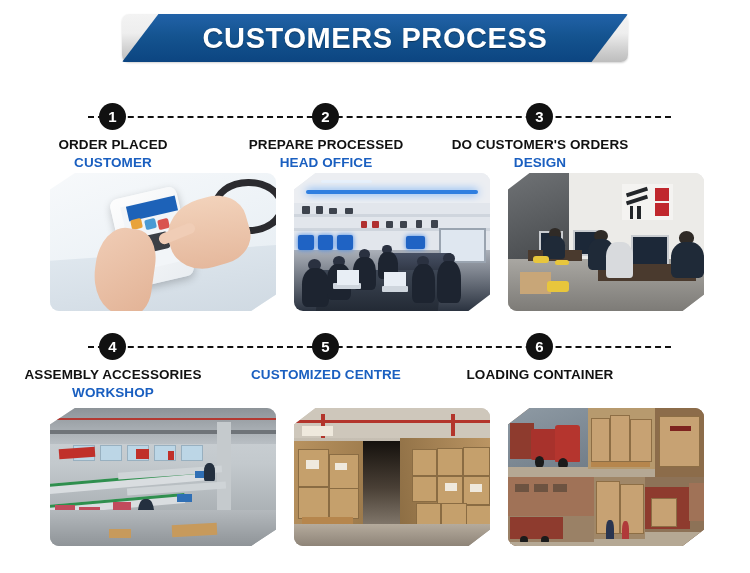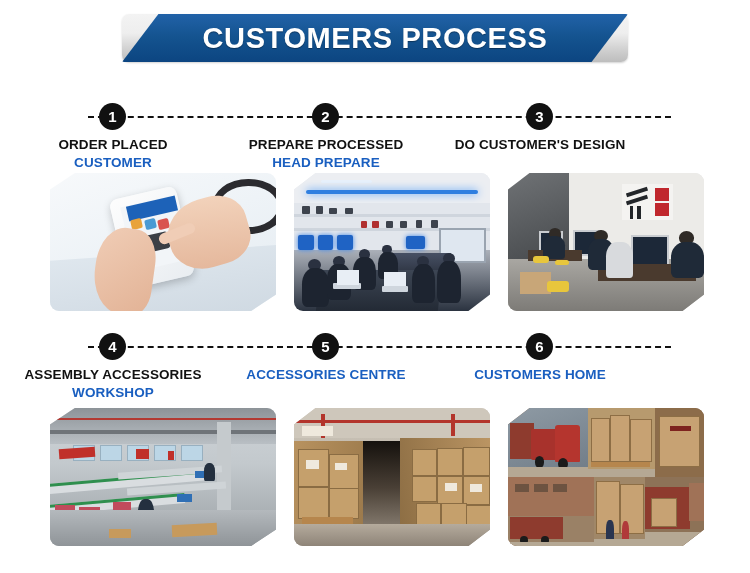--- a/index.html
+++ b/index.html
@@ -190,24 +190,25 @@
   <div class="step-circle" style="left:99px">1</div>
   <div class="step-circle" style="left:312px">2</div>
   <div class="step-circle" style="left:526px">3</div>
 
   <div class="caption" style="left:-2px">
     <div class="cap-title">ORDER PLACED</div>
     <div class="cap-sub">CUSTOMER</div>
   </div>
   <div class="caption" style="left:211px">
     <div class="cap-title">PREPARE PROCESSED</div>
-    <div class="cap-sub">HEAD PREPARE</div>
+    <div class="cap-sub">HEAD OFFICE</div>
   </div>
   <div class="caption" style="left:425px">
-    <div class="cap-title">DO CUSTOMER'S DESIGN</div>
+    <div class="cap-title">DO CUSTOMER'S ORDERS</div>
+    <div class="cap-sub">DESIGN</div>
   </div>
 </div>
 
 <div class="panel" style="left:50px;top:173px;width:226px;height:138px">
   <div class="photo p1">
     <div class="pz desk"></div>
     <div class="pz glasses"></div>
     <div class="pz cup"></div>
     <div class="pz phone"></div>
     <div class="pz screen"></div>
@@ -302,24 +303,24 @@
 
   <div class="step-circle" style="left:99px">4</div>
   <div class="step-circle" style="left:312px">5</div>
   <div class="step-circle" style="left:526px">6</div>
 
   <div class="caption" style="left:-2px">
     <div class="cap-title">ASSEMBLY ACCESSORIES</div>
     <div class="cap-sub">WORKSHOP</div>
   </div>
   <div class="caption" style="left:211px">
-    <div class="cap-sub">ACCESSORIES CENTRE</div>
+    <div class="cap-sub">CUSTOMIZED CENTRE</div>
   </div>
   <div class="caption" style="left:425px">
-    <div class="cap-sub">CUSTOMERS HOME</div>
+    <div class="cap-title">LOADING CONTAINER</div>
   </div>
 </div>
 
 <div class="panel" style="left:50px;top:408px;width:226px;height:138px">
   <div class="photo p4">
     <div class="pz roof"></div>
     <div class="pz beam" style="left:0;top:16%;width:100%;height:3%"></div>
     <div class="pz redpipe" style="left:0;top:7%;width:100%;height:1.6%"></div>
     <div class="pz col" style="left:74%;top:10%;width:6%;height:70%"></div>
     <div class="pz win" style="left:10%;top:27%;width:9%;height:10%"></div>

